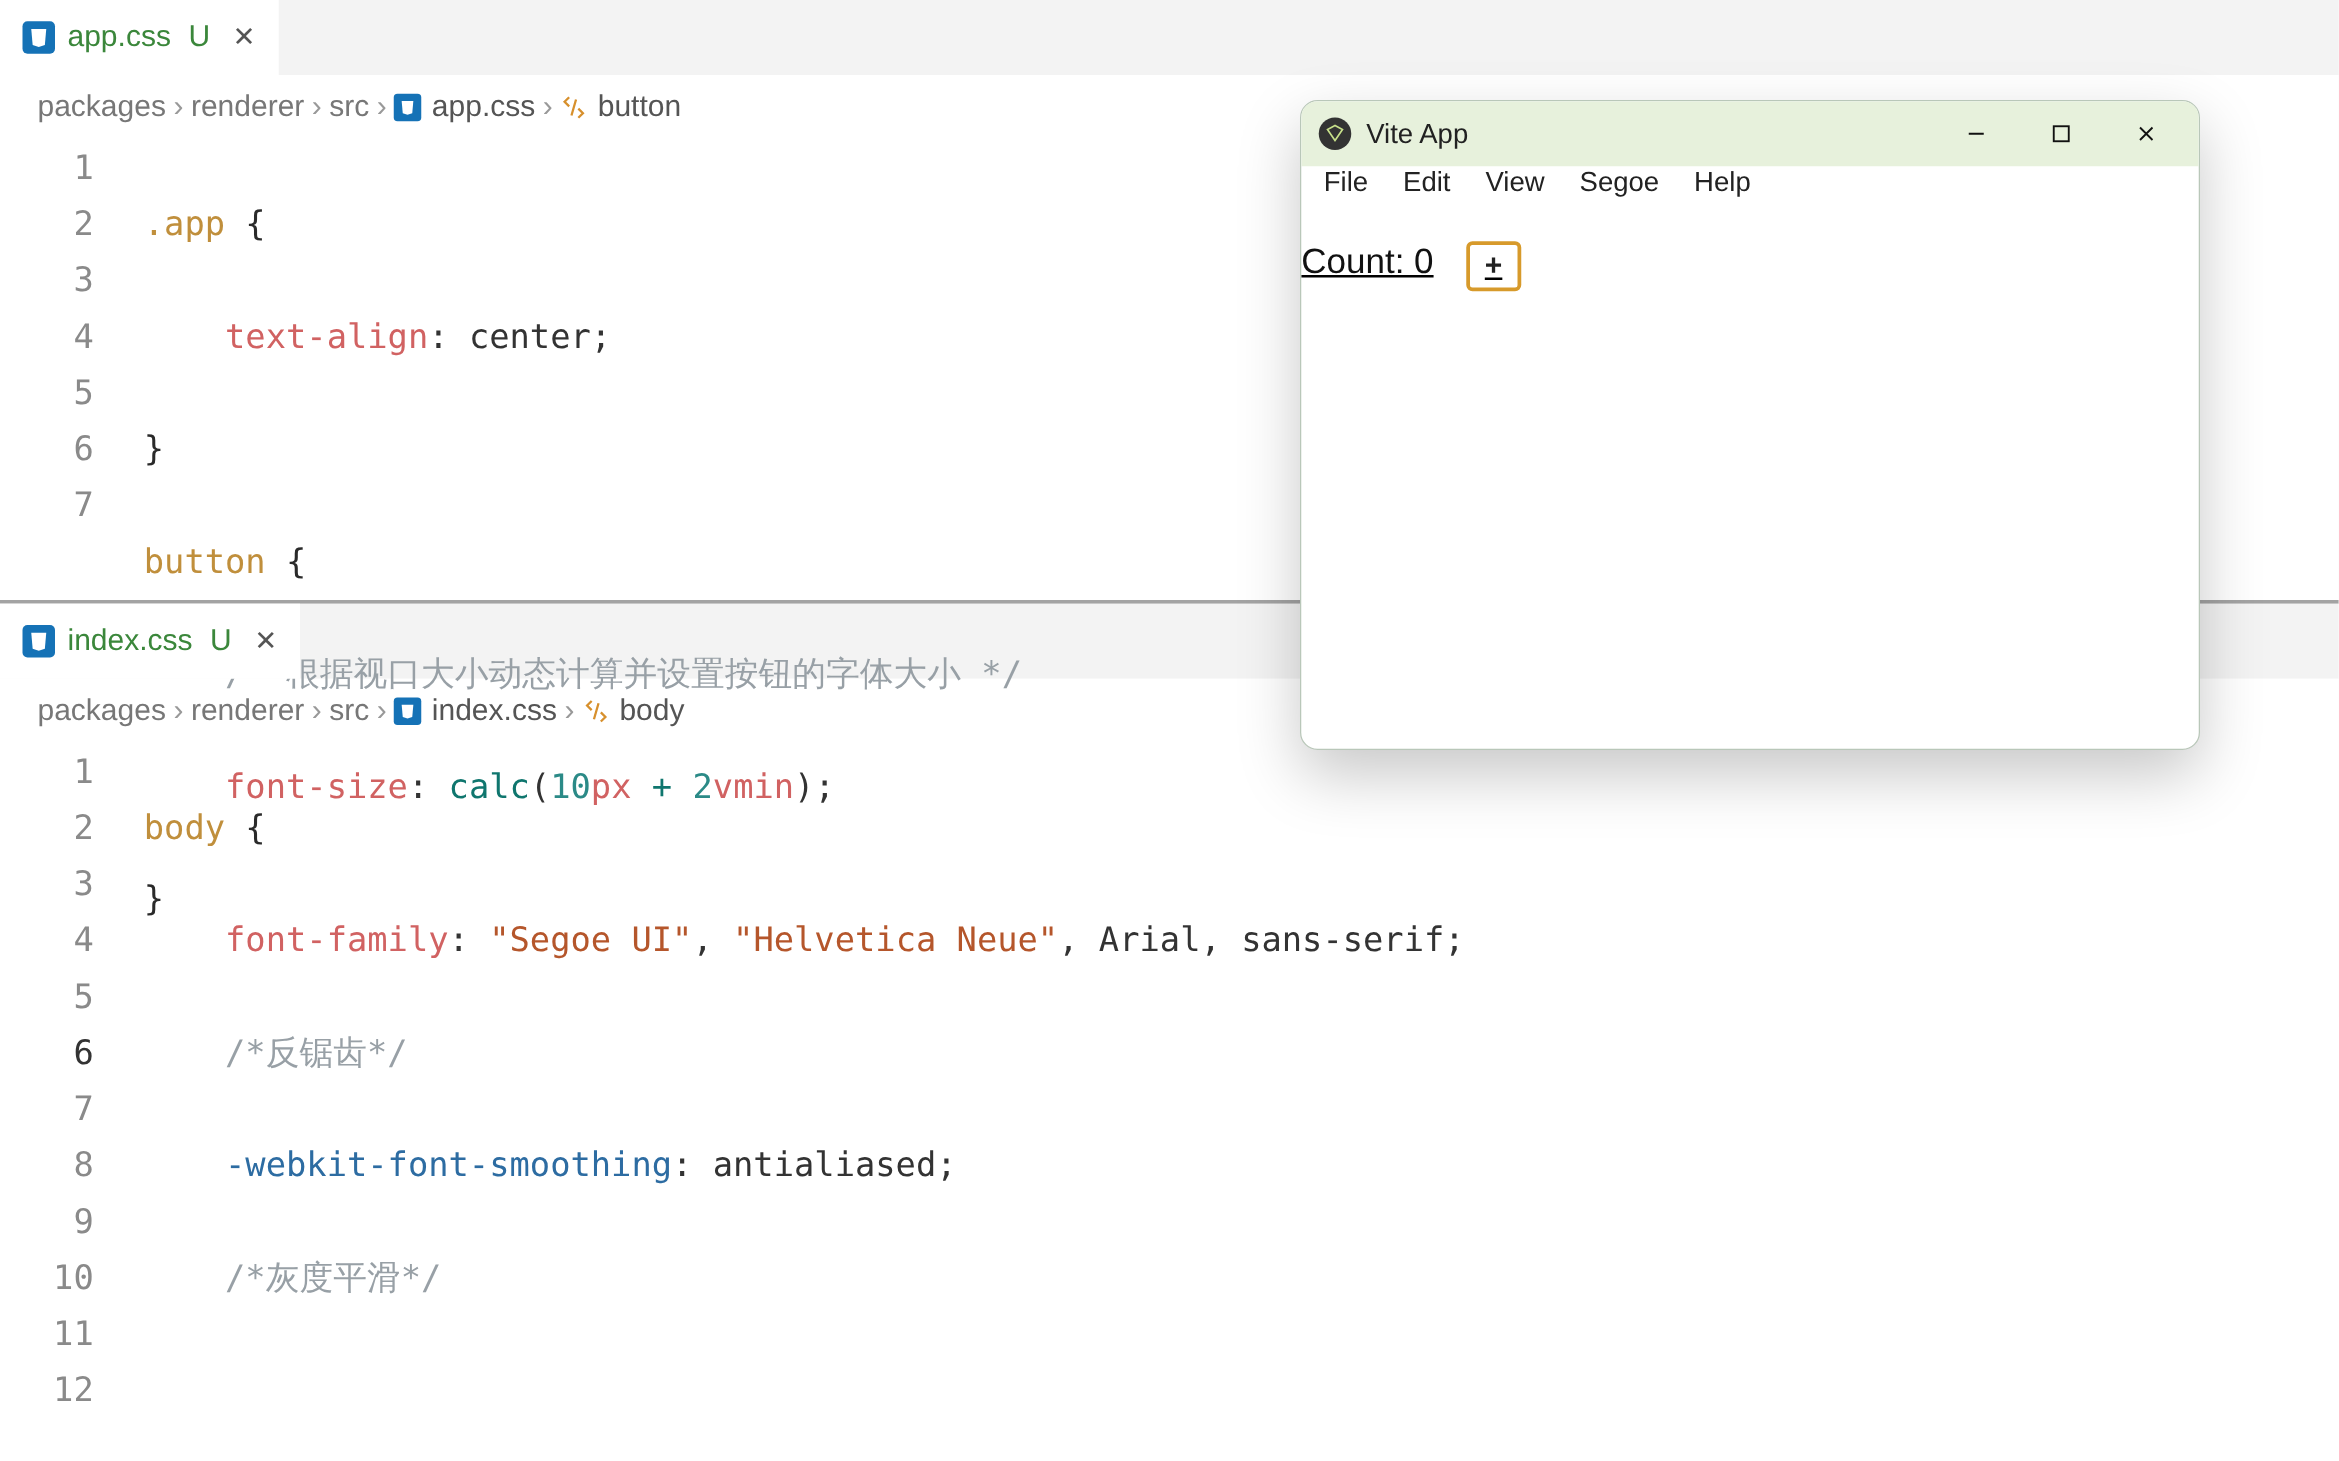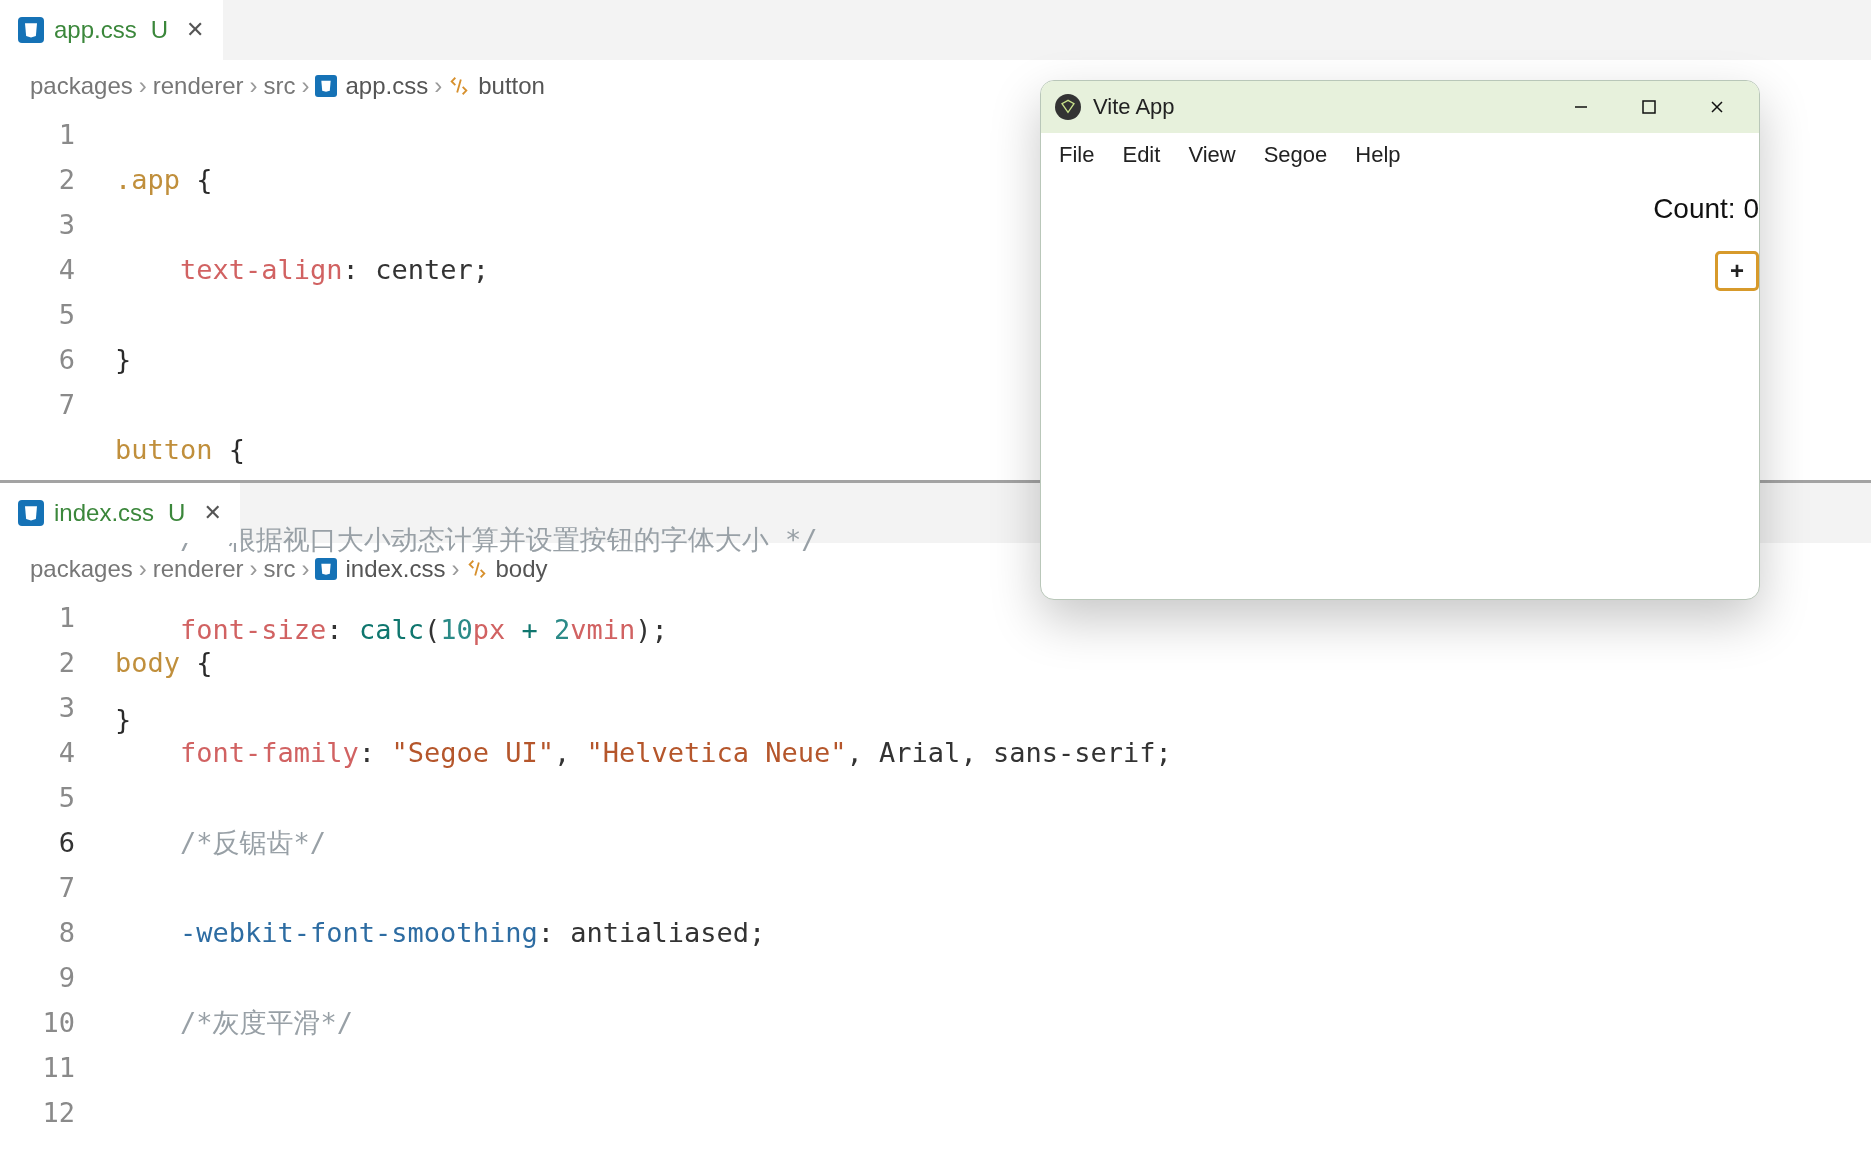--- a/index.html
+++ b/index.html
@@ -153,36 +153,36 @@
   .winbtn {
     width: 56px; height: 52px;
     display:flex;align-items:center;justify-content:center;
     color:#222;
   }
   .winbtn svg { width:18px;height:18px;fill:none;stroke:#111;stroke-width:1.5;}
 
   .menubar {
     height: 44px;
     display:flex;
-    align-items:center;
     gap: 28px;
     padding: 0 18px;
     font-size: 22px;
     color:#222;
     border-bottom: 0;
   }
   .menubar .menu-item { cursor:default; }
 
   .appbody {
     flex:1;
     display:flex;
-    flex-direction:column;
-    align-items:flex-end;
+    flex-direction:row;
+    align-items:flex-start;
     gap: 26px;
     padding-top: 16px;
+    text-decoration: underline;
   }
   .count-label { font-size:28px; color:#111; }
   .plus-btn {
     width:44px;height:40px;
     border: 3px solid #d79a2b;
     background:#fff;
     border-radius:5px;
     font-size:24px;
     font-weight:600;
     color:#222;

